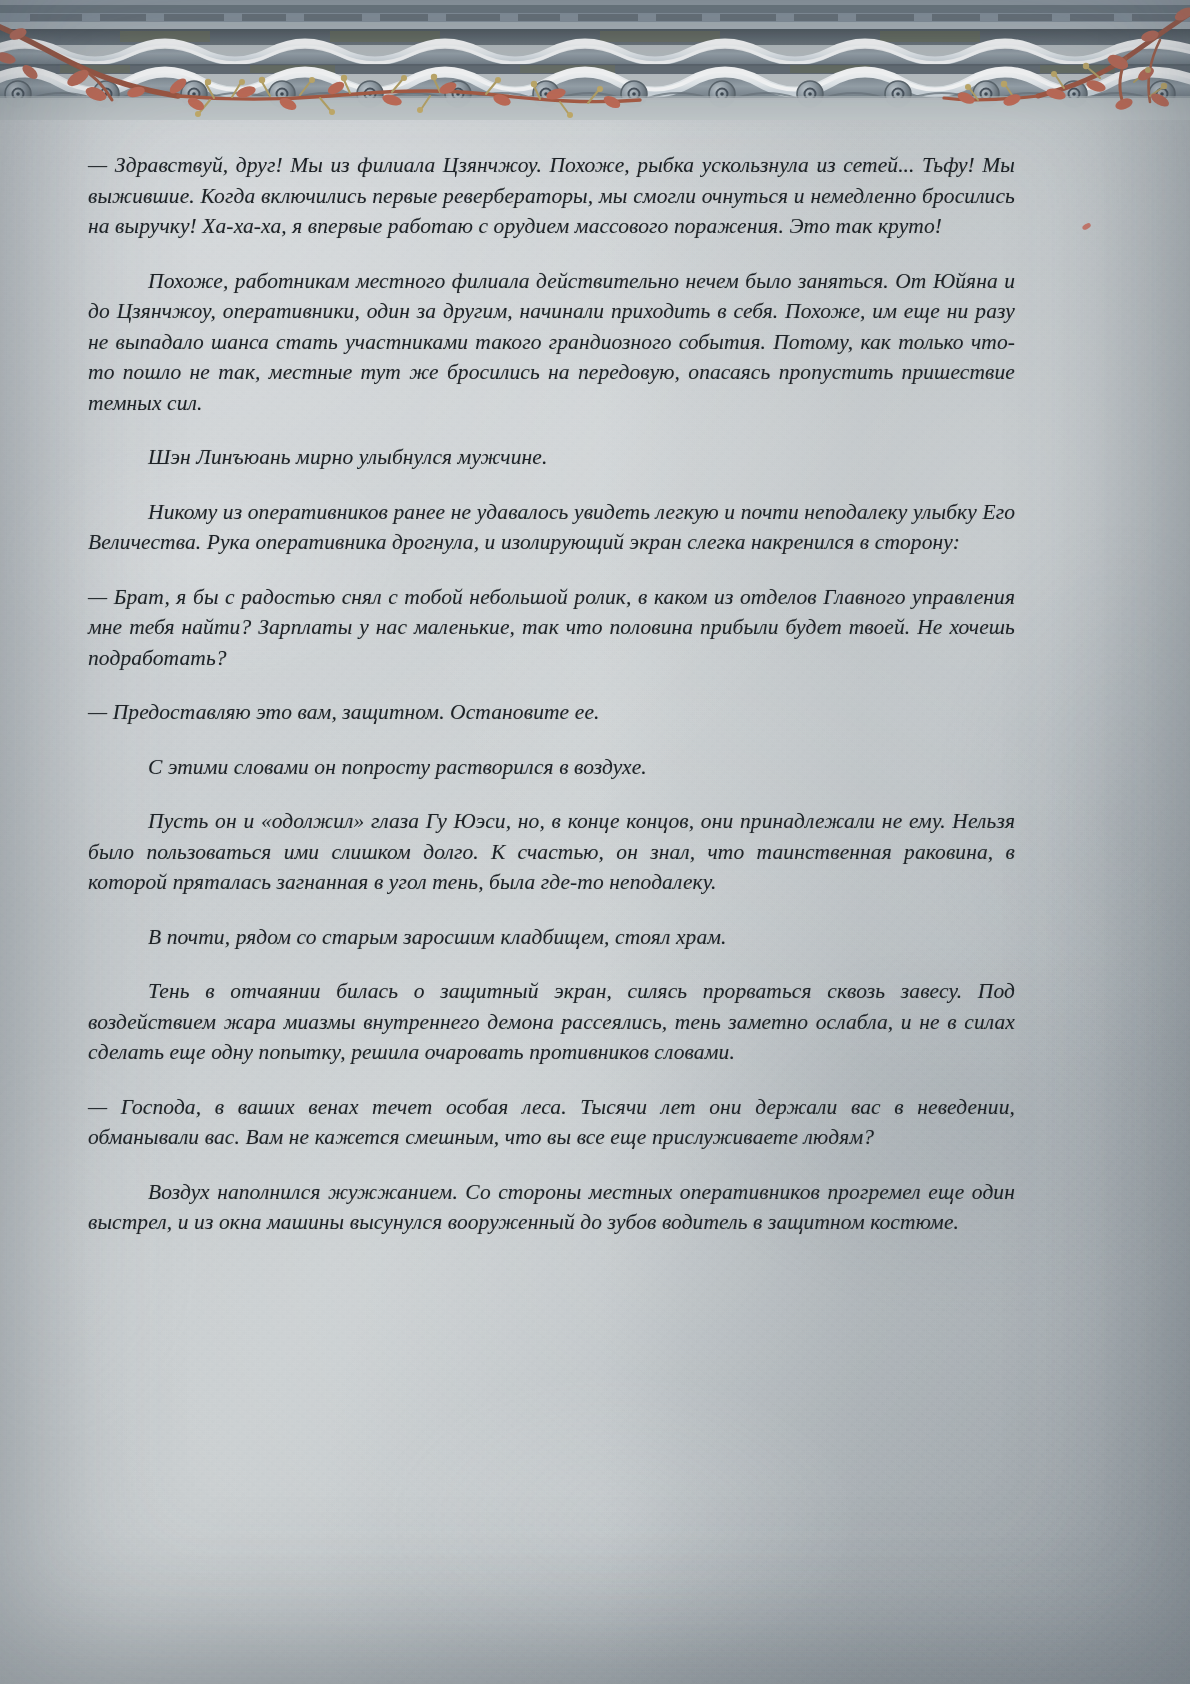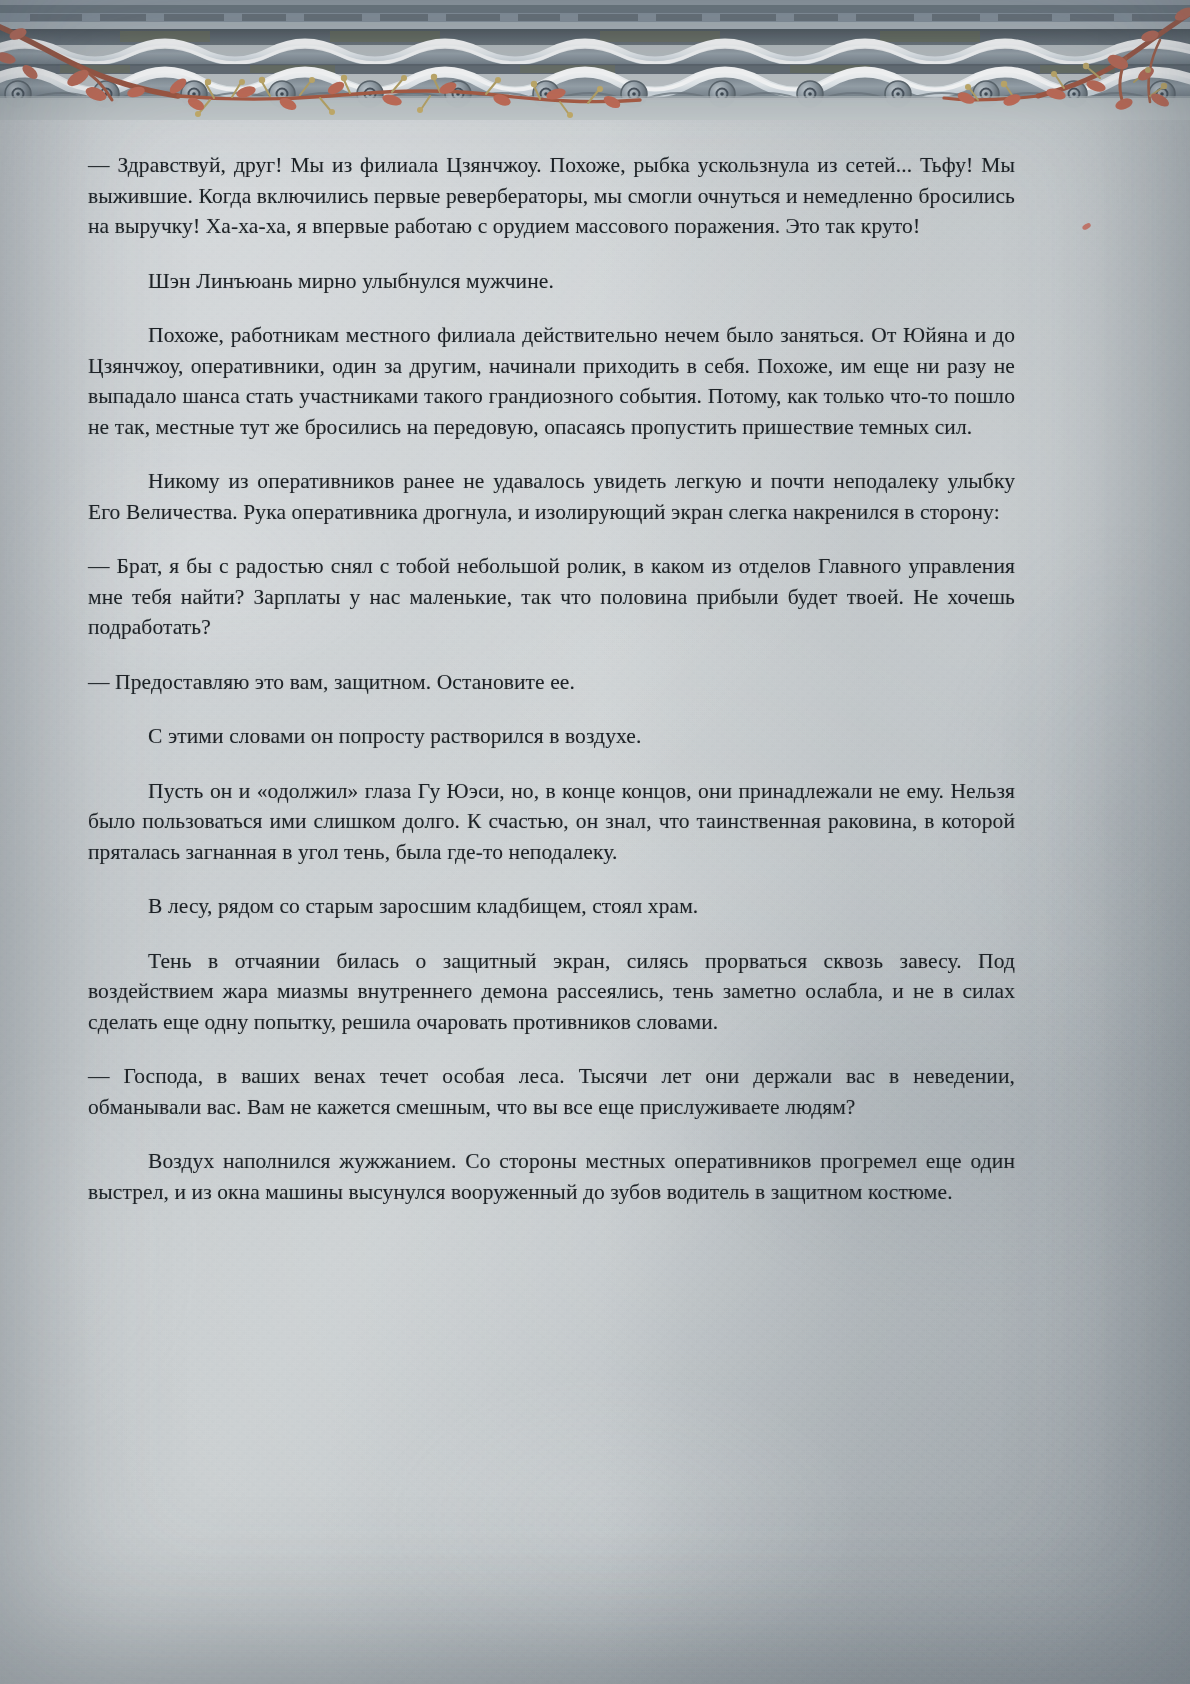--- a/index.html
+++ b/index.html
@@ -90,20 +90,21 @@
     overflow: hidden;
   }
   .header-ornament svg { display: block; }
 
   
   .content {
     position: absolute;
     left: 88px;
     top: 150px;
     width: 927px;
+    font-style: italic;
   }
   p.para {
     margin: 0 0 24px 0;
     font-size: 21.5px;
     line-height: 30.5px;
     color: #1d2226;
     text-align: justify;
     text-justify: inter-word;
     letter-spacing: 0.1px;
     text-shadow: 0 0 1px rgba(40,46,52,0.28);
@@ -403,27 +404,27 @@
             <circle cx="1164" cy="86" r="3.2"></circle>
         </g>
       </g>
     </svg>
   </div>
 
   <div class="speck" style="left:1082px; top:224px;"></div>
 
   <div class="content">
     <p class="para dash">— Здравствуй, друг! Мы из филиала Цзянчжоу. Похоже, рыбка ускользнула из сетей... Тьфу! Мы выжившие. Когда включились первые ревербераторы, мы смогли очнуться и немедленно бросились на выручку! Ха-ха-ха, я впервые работаю с орудием массового поражения. Это так круто!</p>
+    <p class="para indent">Похоже, работникам местного филиала действительно нечем было заняться. От Юйяна и до Цзянчжоу, оперативники, один за другим, начинали приходить в себя. Похоже, им еще ни разу не выпадало шанса стать участниками такого грандиозного события. Потому, как только что-то пошло не так, местные тут же бросились на передовую, опасаясь пропустить пришествие темных сил.</p>
     <p class="para indent">Шэн Линъюань мирно улыбнулся мужчине.</p>
-    <p class="para indent">Похоже, работникам местного филиала действительно нечем было заняться. От Юйяна и до Цзянчжоу, оперативники, один за другим, начинали приходить в себя. Похоже, им еще ни разу не выпадало шанса стать участниками такого грандиозного события. Потому, как только что-то пошло не так, местные тут же бросились на передовую, опасаясь пропустить пришествие темных сил.</p>
     <p class="para indent">Никому из оперативников ранее не удавалось увидеть легкую и почти неподалеку улыбку Его Величества. Рука оперативника дрогнула, и изолирующий экран слегка накренился в сторону:</p>
     <p class="para dash">— Брат, я бы с радостью снял с тобой небольшой ролик, в каком из отделов Главного управления мне тебя найти? Зарплаты у нас маленькие, так что половина прибыли будет твоей. Не хочешь подработать?</p>
     <p class="para dash">— Предоставляю это вам, защитном. Остановите ее.</p>
     <p class="para indent">С этими словами он попросту растворился в воздухе.</p>
     <p class="para indent">Пусть он и «одолжил» глаза Гу Юэси, но, в конце концов, они принадлежали не ему. Нельзя было пользоваться ими слишком долго. К счастью, он знал, что таинственная раковина, в которой пряталась загнанная в угол тень, была где-то неподалеку.</p>
-    <p class="para indent">В лесу, рядом со старым заросшим кладбищем, стоял храм.</p>
+    <p class="para indent">В почти, рядом со старым заросшим кладбищем, стоял храм.</p>
     <p class="para indent">Тень в отчаянии билась о защитный экран, силясь прорваться сквозь завесу. Под воздействием жара миазмы внутреннего демона рассеялись, тень заметно ослабла, и не в силах сделать еще одну попытку, решила очаровать противников словами.</p>
     <p class="para dash">— Господа, в ваших венах течет особая леса. Тысячи лет они держали вас в неведении, обманывали вас. Вам не кажется смешным, что вы все еще прислуживаете людям?</p>
     <p class="para indent last">Воздух наполнился жужжанием. Со стороны местных оперативников прогремел еще один выстрел, и из окна машины высунулся вооруженный до зубов водитель в защитном костюме.</p>
   </div>
 
   <div class="paper-vignette"></div>
 </div>
 
 </body></html>

